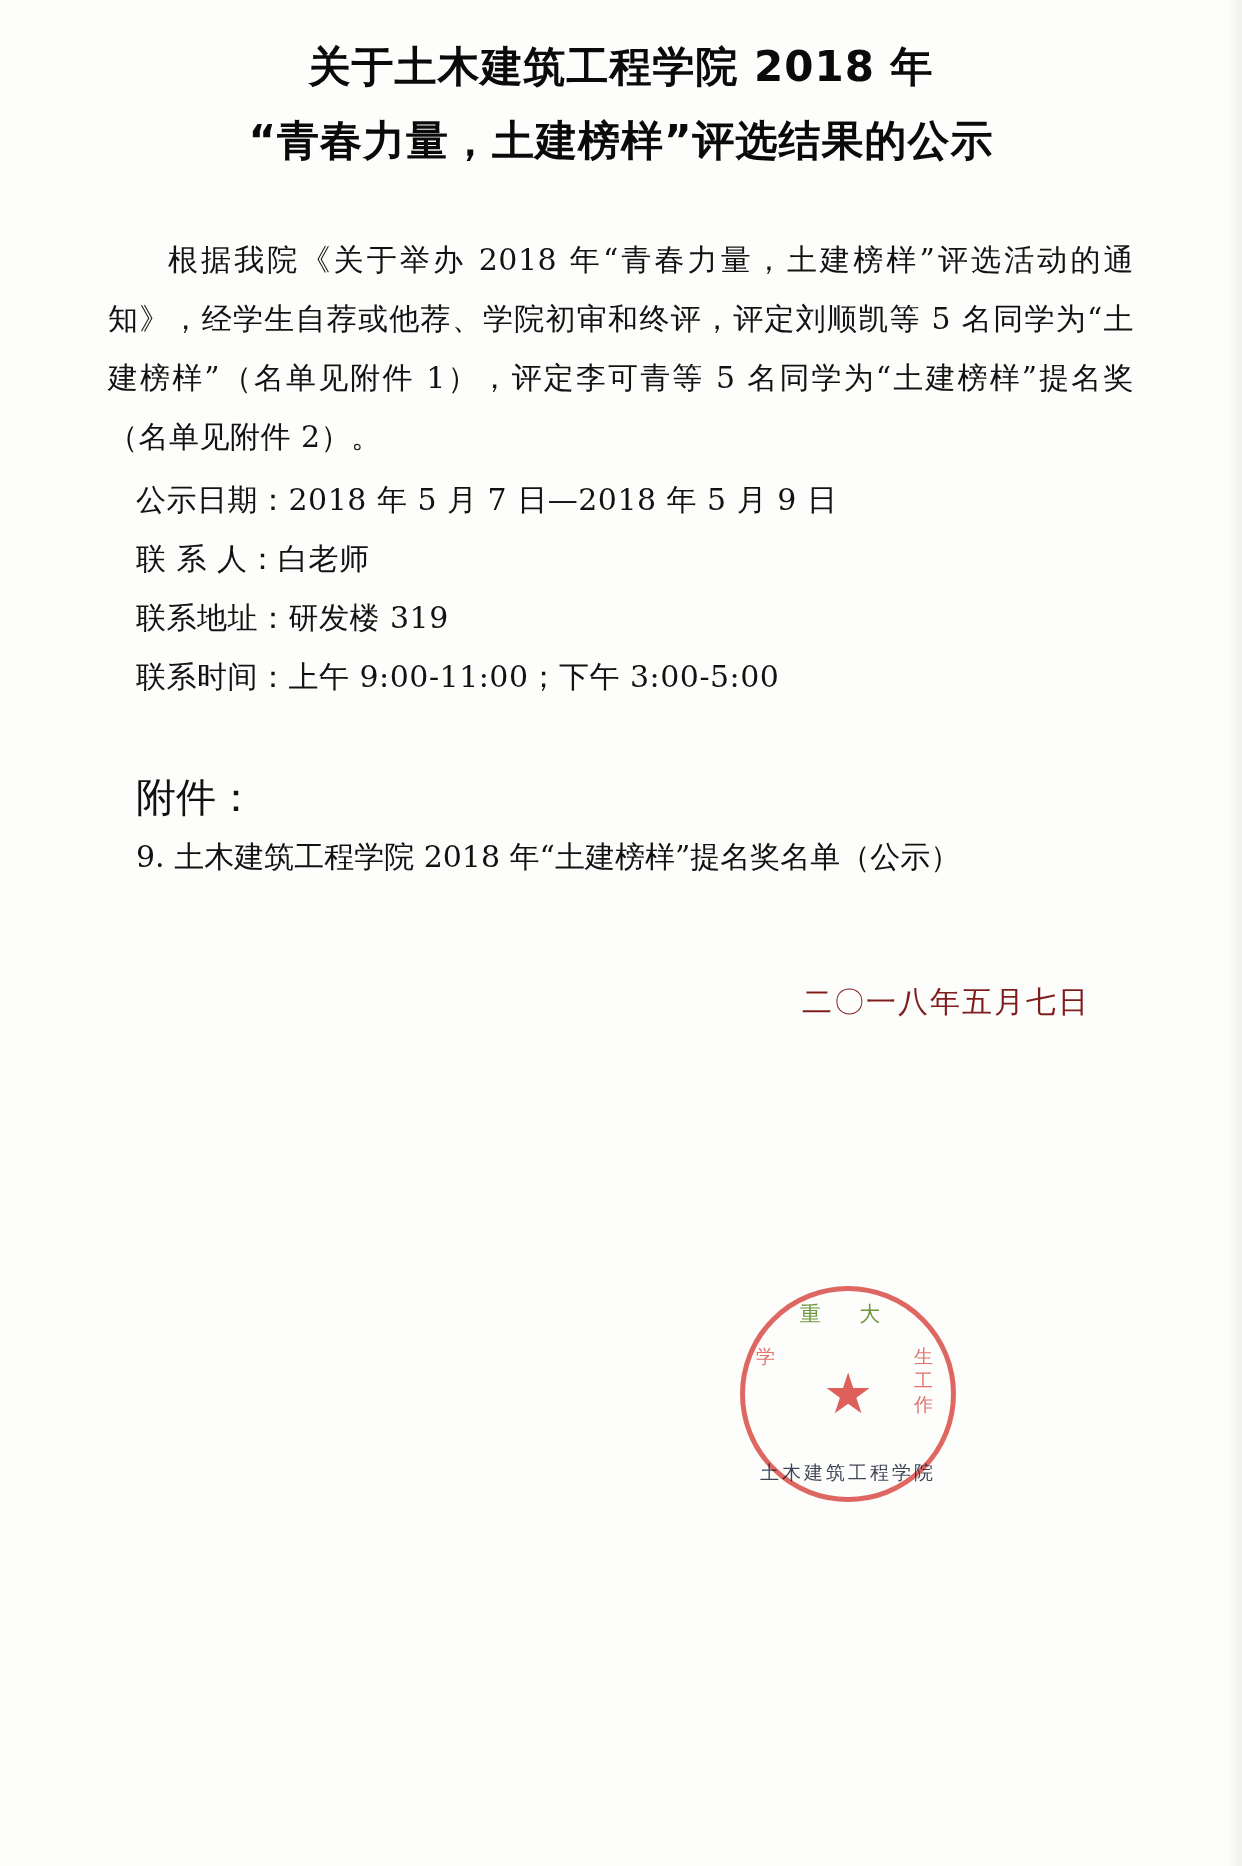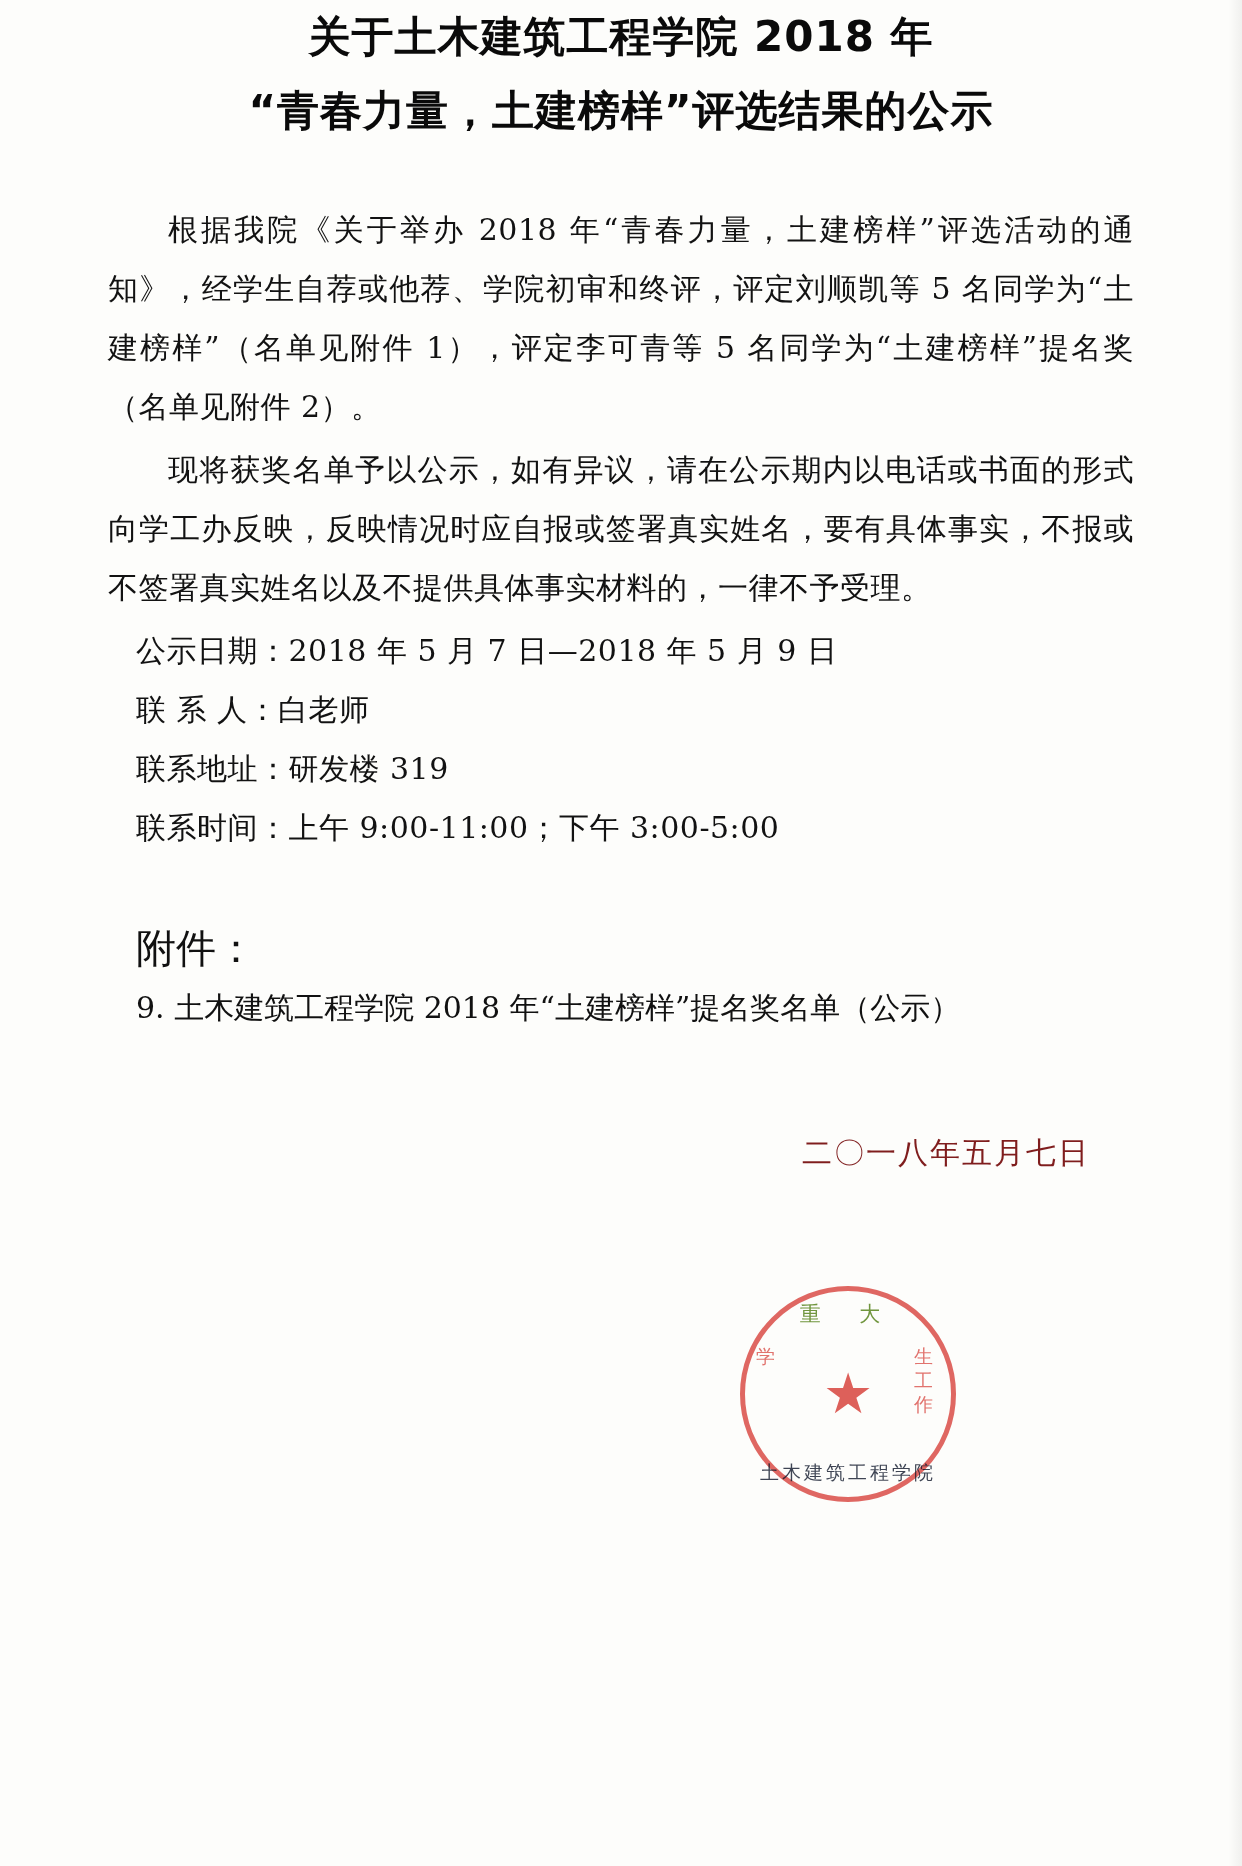--- a/index.html
+++ b/index.html
@@ -24,21 +24,21 @@
   }
   .title {
     text-align: center;
     font-family: "DejaVu Sans", "Liberation Sans", sans-serif;
     font-weight: bold;
     font-size: 42px;
     line-height: 74px;
     letter-spacing: 1px;
     color: #0a0a0a;
   }
-  .title .line1 { display: block; }
+  .title .line1 { display: block; padding-top: 30px; }
   .title .line2 { display: block; }
 
   .body-block {
     margin-top: 52px;
   }
   p.para {
     margin: 0 0 4px 0;
     font-size: 30px;
     line-height: 59px;
     text-align: justify;
@@ -159,21 +159,20 @@
 
     <div class="title">
       <span class="line1">关于土木建筑工程学院 2018 年</span>
       <span class="line2">“青春力量，土建榜样”评选结果的公示</span>
     </div>
 
     <div class="body-block">
 
       <p class="para">根据我院《关于举办 2018 年“青春力量，土建榜样”评选活动的通知》，经学生自荐或他荐、学院初审和终评，评定刘顺凯等 5 名同学为“土建榜样”（名单见附件 1），评定李可青等 5 名同学为“土建榜样”提名奖（名单见附件 2）。</p>
 
-      <p class="para">现将获奖名单予以公示，如有异议，请在公示期内以电话或书面的形式向学工办反映，反映情况时应自报或签署真实姓名，要有具体事实，不报或不签署真实姓名以及不提供具体事实材料的，一律不予受理。</p>
 
       <p class="plain">公示日期：2018 年 5 月 7 日—2018 年 5 月 9 日</p>
       <p class="plain">联 系 人：白老师</p>
       <p class="plain">联系地址：研发楼 319</p>
       <p class="plain">联系时间：上午 9:00-11:00；下午 3:00-5:00</p>
 
       <div class="spacer-lg"></div>
 
       <p class="attach-head">附件：</p>
       <p class="attach-item">9. 土木建筑工程学院 2018 年“土建榜样”提名奖名单（公示）</p>

